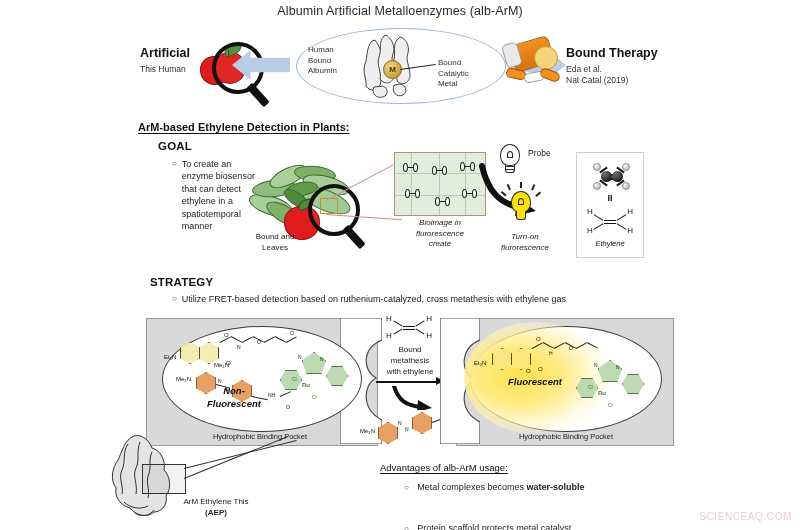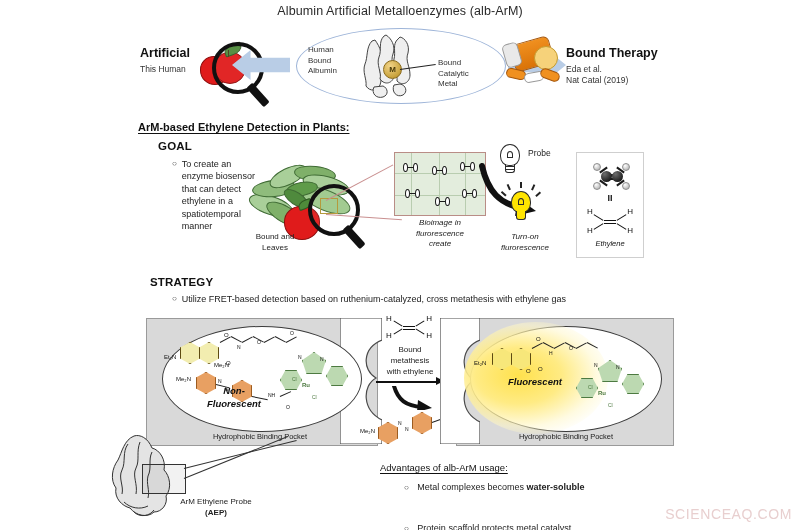--- a/index.html
+++ b/index.html
@@ -120,21 +120,21 @@
   .atxt-sm{position:absolute;font-size:5px;color:#111;}
   .ru-pent{position:absolute;width:22px;height:20px;background:#bcd9b1;border:1.1px solid #4d7a41;
     clip-path:polygon(50% 0%,100% 38%,81% 100%,19% 100%,0% 38%);}
   .ru-hex{position:absolute;width:20px;height:18px;background:#bcd9b1;border:1px solid #4d7a41;
     clip-path:polygon(25% 0%,75% 0%,100% 50%,75% 100%,25% 100%,0% 50%);}
   .callout{position:absolute;height:1px;background:#333;transform-origin:left center;}
 
   .adv-h{position:absolute;font-size:9.5px;color:#111;text-decoration:underline;text-underline-offset:2px;}
   .adv-li{position:absolute;font-size:9px;color:#222;}
   .adv-li b{font-weight:bold;}
-  .wm{position:absolute;right:8px;bottom:8px;font-size:14px;color:#e8cfcf;letter-spacing:.6px;}
+  .wm{position:absolute;right:8px;bottom:8px;font-size:10px;color:#e8cfcf;letter-spacing:.6px;}
   .arrow-line{position:absolute;background:#111;height:1.6px;}
   .arrow-head{position:absolute;width:0;height:0;border-top:4.5px solid transparent;
     border-bottom:4.5px solid transparent;border-left:8px solid #111;}
 </style>
 </head>
 <body>
 
 <div class="ttl">Albumin Artificial Metalloenzymes (alb-ArM)</div>
 
 <div>
@@ -470,21 +470,21 @@
     <path d="M36 10 C32 20 36 28 32 36 C28 44 34 52 32 62"></path>
     <path d="M48 20 C44 28 48 36 44 44 C42 52 46 58 44 66"></path>
     <path d="M20 70 C26 76 36 78 44 74"></path>
     <path d="M30 80 C36 86 46 84 50 78"></path>
   </g>
 </svg>
 <div class="abs" style="left:142px;top:464px;width:42px;height:28px;border:1px solid #333;background:rgba(0,0,0,0.05);"></div>
 <div class="callout" style="left:184px;top:468px;width:116px;transform:rotate(-14deg);"></div>
 <div class="callout" style="left:184px;top:478px;width:112px;transform:rotate(-22deg);"></div>
 <div class="cap" style="left:156px;top:496px;width:120px;line-height:11px;">
-  <div>ArM Ethylene Probe</div>
+  <div>ArM Ethylene This</div>
   <div style="font-weight:bold;">(AEP)</div>
 </div>
 
 <div class="adv-h" style="left:380px;top:462px;">Advantages of alb-ArM usage:</div>
 <div class="adv-li" style="left:404px;top:482px;">
   <span class="obull">○</span>
   <span style="margin-left:6px;">Metal complexes becomes </span><b>water-soluble</b>
 </div>
 <div class="adv-li" style="left:404px;top:523px;">
   <span class="obull">○</span>

